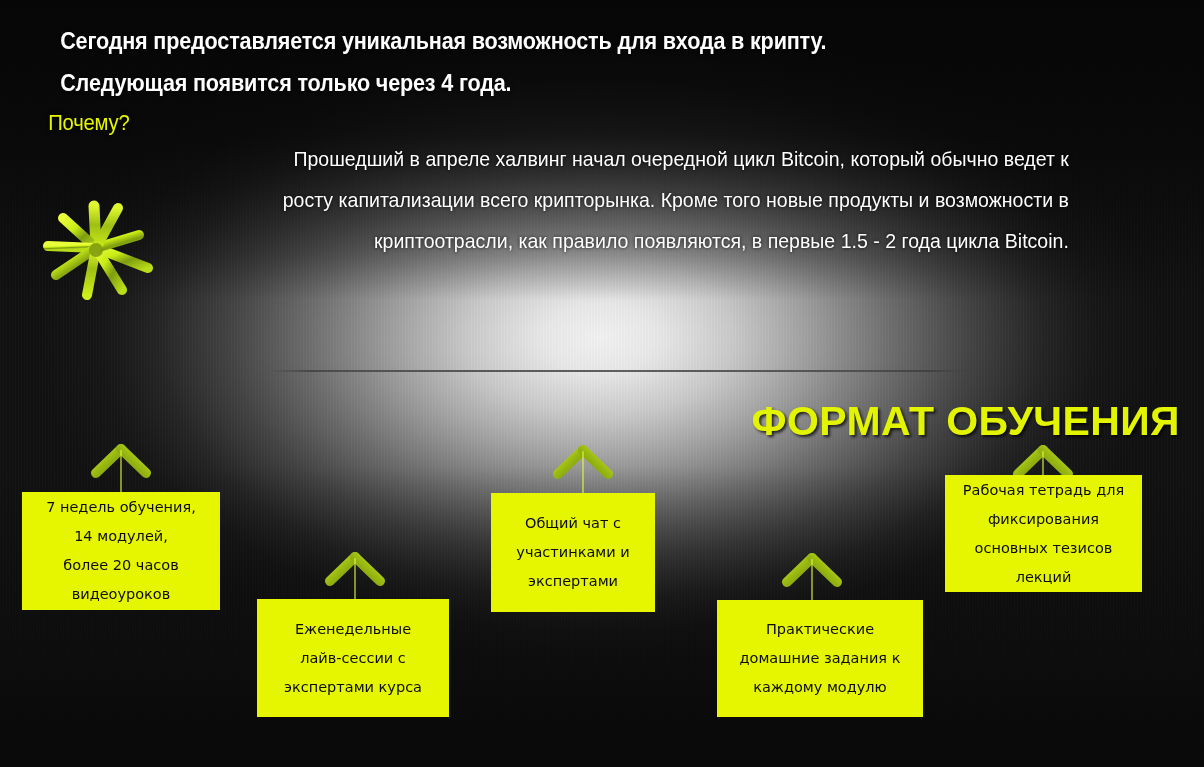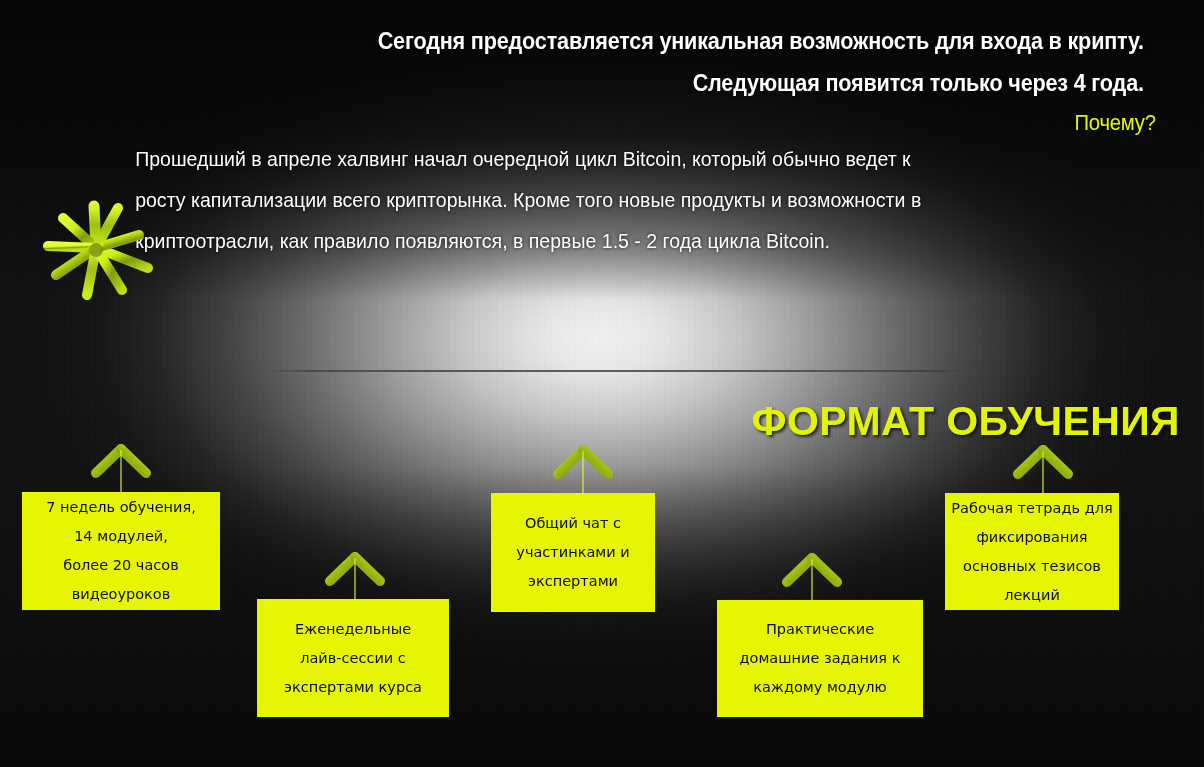--- a/index.html
+++ b/index.html
@@ -57,21 +57,21 @@
     background: linear-gradient(to top, rgba(8,8,8,0.92) 0%, rgba(10,10,10,0.55) 45%, rgba(10,10,10,0) 100%);
     pointer-events: none;
   }
 
   
   #headline-block {
     position: absolute;
     left: 0;
     top: 20px;
     width: 1204px;
-    text-align: right;
+    text-align: left;
     z-index: 5;
   }
   .headline-line {
     color: #ffffff;
     font-weight: bold;
     font-size: 24px;
     line-height: 42px;
     letter-spacing: -0.2px;
     transform: scaleX(0.90);
     transform-origin: center;
@@ -87,21 +87,21 @@
     transform-origin: center;
     text-shadow: 0 0 5px rgba(0,0,0,0.9);
   }
 
   
   #body-paragraph {
     position: absolute;
     left: 100px;
     top: 138px;
     width: 1004px;
-    text-align: left;
+    text-align: right;
     z-index: 5;
   }
   .body-line {
     color: #ffffff;
     font-size: 21px;
     line-height: 41px;
     font-weight: normal;
     transform: scaleX(0.93);
     transform-origin: center;
     text-shadow: 0 0 4px rgba(0,0,0,0.85);
@@ -367,21 +367,21 @@
           <stop offset="30%" stop-color="#cfe91c"></stop>
           <stop offset="55%" stop-color="#7d9a0e"></stop>
           <stop offset="100%" stop-color="#aecb16"></stop>
         </linearGradient>
       </defs>
       <line x1="33" y1="8" x2="33" y2="60" stroke="url(#shaft4)" stroke-width="9" stroke-linecap="round"></line>
       <line x1="33" y1="7" x2="8" y2="31" stroke="url(#armL4)" stroke-width="10" stroke-linecap="round"></line>
       <line x1="33" y1="7" x2="58" y2="31" stroke="url(#armR4)" stroke-width="10" stroke-linecap="round"></line>
       <line x1="33" y1="9" x2="33" y2="56" stroke="#e6fb3d" stroke-width="2" opacity="0.55" stroke-linecap="round"></line>
     </svg>
-      <div class="feature-box" style="left: 945px; top: 493px; width: 174px; height: 117px;">
+      <div class="feature-box" style="left: 945px; top: 475px; width: 197px; height: 117px;">
         <div class="feature-text">Рабочая тетрадь для
 фиксирования
 основных тезисов
 лекций</div>
       </div>
     </div>
 
 </div>
 
 </body></html>

